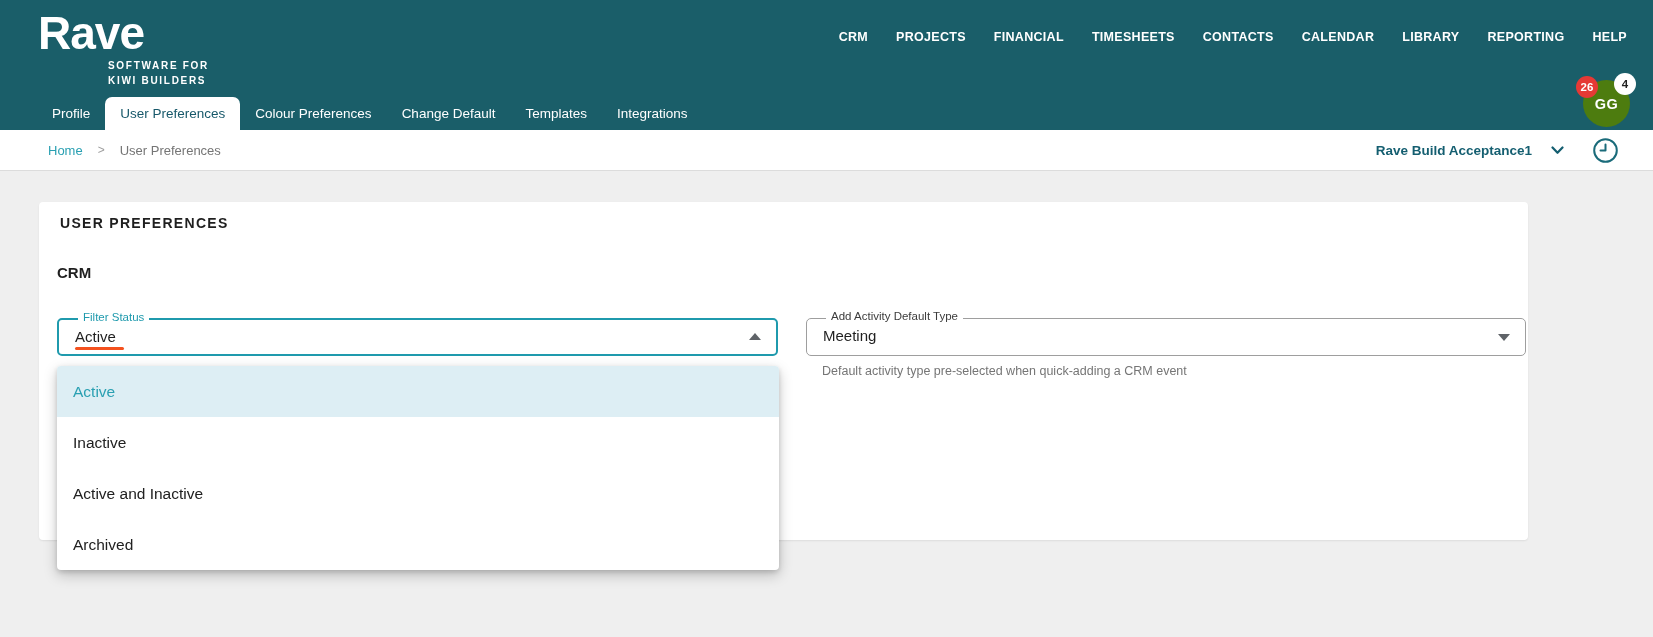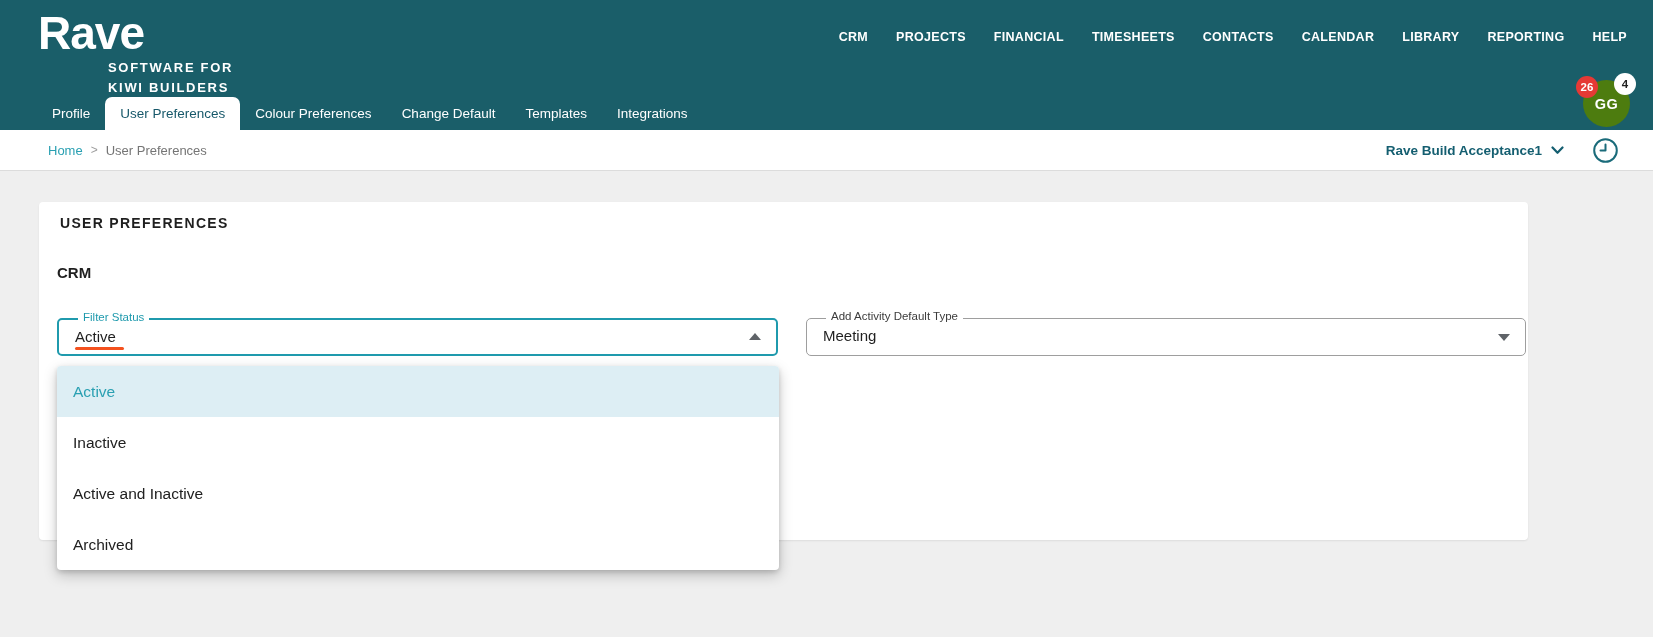--- a/index.html
+++ b/index.html
@@ -6,47 +6,47 @@
   html,body { background:#e9e9e9; }
   .screen {
     position:relative; width:1653px; height:637px; overflow:hidden;
     background:#efefef; font-family:"Liberation Sans", sans-serif;
     -webkit-font-smoothing:antialiased;
   }
   
   .header { position:absolute; top:0; left:0; width:100%; height:130px; background:#1a5e69; }
   .logo { position:absolute; left:38px; top:10px; cursor:pointer; }
   .logo-name { font-size:46px; font-weight:bold; color:#fff; line-height:1.0; letter-spacing:-1px; }
-  .logo-tagline { margin-left:70px; margin-top:2px; color:#fff; font-size:13px; font-weight:bold;
+  .logo-tagline { margin-left:70px; margin-top:2px; color:#fff; font-size:10px; font-weight:bold;
                   letter-spacing:1.7px; line-height:1.5; }
   .top-nav { position:absolute; top:30px; right:26px; display:flex; gap:28px; }
   .top-nav .nav-item { color:#fff; font-size:12.5px; font-weight:bold; letter-spacing:.3px; cursor:pointer; white-space:nowrap; }
   .avatar-wrap { position:absolute; left:1583px; top:80px; width:47px; height:47px; }
   .avatar { width:47px; height:47px; border-radius:50%; background:#4d7c0f; color:#fff;
             font-weight:bold; font-size:14.5px; letter-spacing:.5px; display:flex;
             align-items:center; justify-content:center; cursor:pointer; }
   .badge { position:absolute; height:22px; min-width:22px; border-radius:11px; display:flex;
            align-items:center; justify-content:center; font-size:11.5px; font-weight:bold;
            padding:0 4px; cursor:pointer; z-index:2; }
   .badge-red { left:-7px; top:-4px; background:#e53935; color:#fff; }
   .badge-white { right:-6px; top:-7px; background:#fff; color:#222; }
   .tab-bar { position:absolute; left:37px; bottom:0; display:flex; }
   .tab { height:33px; line-height:33px; padding:0 15px; color:#fff; font-size:13.5px;
          cursor:pointer; white-space:nowrap; }
   .tab.active { background:#fff; color:#17586a; font-weight:500; border-radius:7px 7px 0 0; }
   
   .breadcrumb-bar { position:absolute; top:130px; left:0; width:100%; height:41px; background:#fff;
                     border-bottom:1px solid #dcdcdc; display:flex; align-items:center;
                     justify-content:space-between; padding:0 34px 0 48px; }
-  .breadcrumb { display:flex; align-items:center; gap:8px; font-size:13px; }
+  .breadcrumb { display:flex; align-items:center; gap:15px; font-size:13px; }
   .bc-home { color:#2aa0b2; cursor:pointer; }
   .bc-sep { color:#9e9e9e; font-size:12px; }
   .bc-current { color:#757575; }
   .bar-right { display:flex; align-items:center; }
-  .account-picker { display:flex; align-items:center; gap:9px; cursor:pointer; }
+  .account-picker { display:flex; align-items:center; gap:19px; cursor:pointer; }
   .account-name { color:#145e70; font-weight:bold; font-size:13.5px; }
   .clock-btn { margin-left:28px; cursor:pointer; display:flex; align-items:center; }
   
   .card { position:absolute; left:39px; top:202px; width:1489px; height:338px; background:#fff;
           border-radius:4px; box-shadow:0 1px 2px rgba(0,0,0,.08); }
   .card-title { position:absolute; left:21px; top:13px; font-size:14px; font-weight:bold;
                 letter-spacing:1.3px; color:#1f1f1f; }
   .section-label { position:absolute; left:18px; top:62px; font-size:15px; font-weight:bold; color:#1f1f1f; }
   .field { position:absolute; top:116px; height:38px; background:#fff; border-radius:5px; cursor:pointer; }
   .field-filter { left:18px; width:721px; border:2px solid #1f9aad; }
@@ -149,20 +149,21 @@
       <span class="value-underline"></span>
       <span class="arrow arrow-up"></span>
     </div>
 
     <div class="field field-activity">
       <span class="field-label">Add Activity Default Type</span>
       <span class="field-value">Meeting</span>
       <span class="arrow arrow-down"></span>
     </div>
 
+    <div class="helper-text">Default activity type pre-selected when quick-adding a CRM event</div>
   </div>
 
   <div class="dropdown-panel">
     <div class="option selected">Active</div>
     <div class="option">Inactive</div>
     <div class="option">Active and Inactive</div>
     <div class="option">Archived</div>
   </div>
 
 </div>

